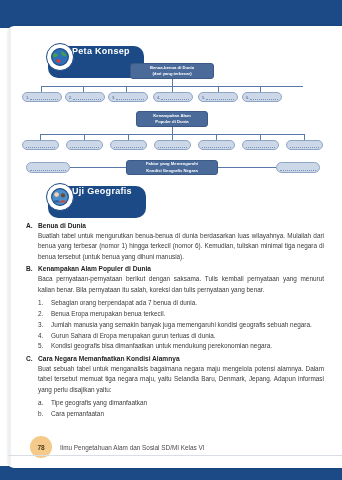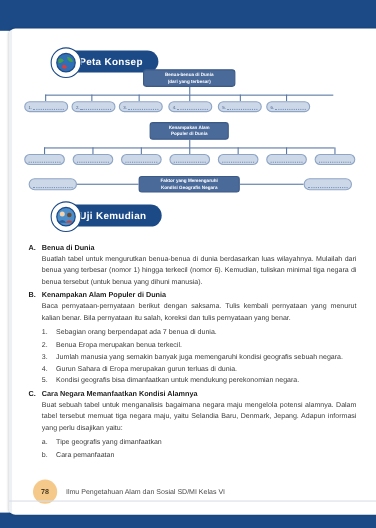--- a/index.html
+++ b/index.html
@@ -17,23 +17,23 @@
   .page{
     position:absolute;left:8px;top:26px;width:334px;height:442px;
     background:#ffffff;border-top-left-radius:6px;border-bottom-left-radius:6px;
     box-shadow:0 0 2px rgba(0,0,0,.18);
     overflow:hidden;
   }
   .spine{position:absolute;left:0;top:0;width:3px;height:442px;background:#eef1f4;}
 
   
   .pill{
-    position:absolute;display:flex;align-items:center;
+    position:absolute;display:flex;
     height:20px;border-radius:10px;background:#1b4a86;
-    padding:0 14px 0 24px;
+    padding:0 14px 12px 24px;
   }
   .pill .label{
     color:#ffffff;font-size:9px;font-weight:700;letter-spacing:.3px;
     white-space:nowrap;
   }
   .globe{
     position:absolute;left:-2px;top:-3px;width:26px;height:26px;border-radius:50%;
     background:#ffffff;border:1.6px solid #1b4a86;
     display:flex;align-items:center;justify-content:center;
   }
@@ -210,21 +210,21 @@
       <span class="globe">
         <svg width="20" height="20" viewBox="0 0 20 20">
           <circle cx="10" cy="10" r="8.4" fill="#4b8ec9"></circle>
           <circle cx="6.6" cy="7.6" r="2.3" fill="#f3d3ae"></circle>
           <path d="M2.8 15.5 Q6.6 10.6 10.4 15.5 Z" fill="#2e5f97"></path>
           <circle cx="13" cy="8.4" r="2.1" fill="#6b4a2f"></circle>
           <path d="M9.3 15.5 Q13 11.2 16.7 15.5 Z" fill="#c9453a"></path>
           <circle cx="10" cy="10" r="8.4" fill="none" stroke="#1b4a86" stroke-width="1.1"></circle>
         </svg>
       </span>
-      <span class="label">Uji Kemudian</span>
+      <span class="label">Uji Geografis</span>
     </div>
 
     <div class="content">
 
       <div class="sec">
         <div class="sec-head">
           <span class="mk">A.</span>
           <span class="tx">Benua di Dunia</span>
         </div>
         <p class="para">Buatlah tabel untuk mengurutkan benua-benua di dunia berdasarkan luas wilayahnya. Mulailah dari benua yang terbesar (nomor 1) hingga terkecil (nomor 6). Kemudian, tuliskan minimal tiga negara di benua tersebut (untuk benua yang dihuni manusia).</p>

